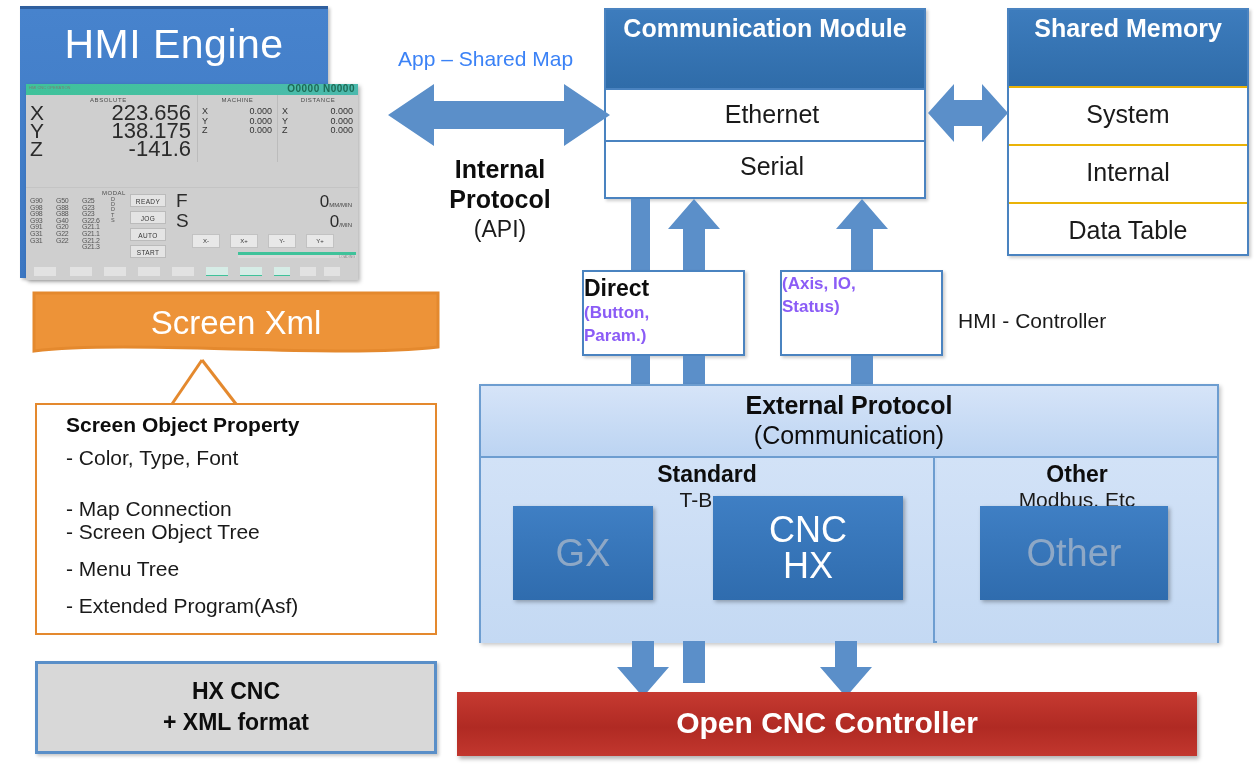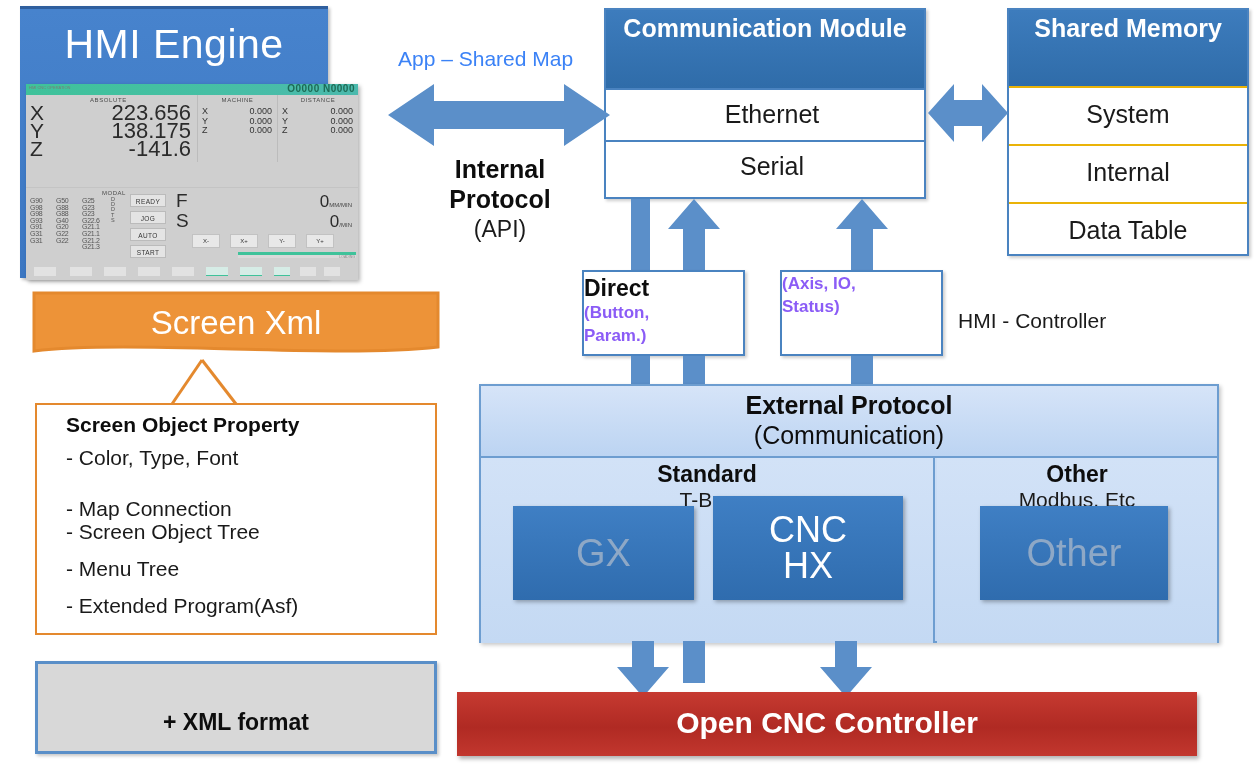--- a/index.html
+++ b/index.html
@@ -213,21 +213,21 @@
   .ep-col-title { display:block; font-size:23px; font-weight:bold; color:#0d0d0d; line-height:26px; margin-top:3px;}
   .ep-col-sub { display:block; font-size:21px; color:#1a1a1a; line-height:25px;}
   .proto-tile {
     background: linear-gradient(180deg,#3f7fc4 0%, #2f6cae 100%);
     box-shadow:2px 2px 4px rgba(0,0,0,0.3);
     display:flex; align-items:center; justify-content:center;
     text-align:center;
   }
   .proto-tile.bright { color:#ffffff; font-size:36px; line-height:36px; }
   .proto-tile.dim { color:#8ea8c6; font-size:38px; }
-  #tile-gx { left:32px; top:120px; width:181px; height:94px; }
+  #tile-gx { left:32px; top:120px; width:140px; height:94px; }
   #tile-cnc-hx { left:232px; top:110px; width:190px; height:104px; }
   #tile-other { left:499px; top:120px; width:188px; height:94px; }
 
   
   #open-cnc-controller {
     left:457px; top:692px; width:740px; height:64px;
     background: linear-gradient(180deg,#c63a31 0%, #b02a23 55%, #c2372e 100%);
     box-shadow:2px 3px 4px rgba(0,0,0,0.3);
     color:#ffffff; font-size:30px; font-weight:bold; text-align:center;
     padding-top:14px;
@@ -388,20 +388,21 @@
   <div class="abs" id="property-callout">
     <div id="property-title">Screen Object Property</div>
     <div class="property-line" style="top:41px;">- Color, Type, Font</div>
     <div class="property-line" style="top:78px;margin-top:14px;">- Map Connection</div>
     <div class="property-line" style="top:115px;">- Screen Object Tree</div>
     <div class="property-line" style="top:152px;">- Menu Tree</div>
     <div class="property-line" style="top:189px;">- Extended Program(Asf)</div>
   </div>
 
   <div class="abs" id="hx-cnc-box">
+    <div class="ln" style="top:14px;">HX CNC</div>
     <div class="ln" style="top:45px;">+ XML format</div>
   </div>
 
   <div class="abs" id="comm-module">
     <div class="abs" id="comm-header">Communication Module</div>
     <div class="abs comm-row" id="comm-row-ethernet" style="padding-top:10px;">Ethernet</div>
     <div class="abs comm-row" id="comm-row-serial" style="padding-top:10px;">Serial</div>
   </div>
 
   <div class="abs" id="shared-memory">

